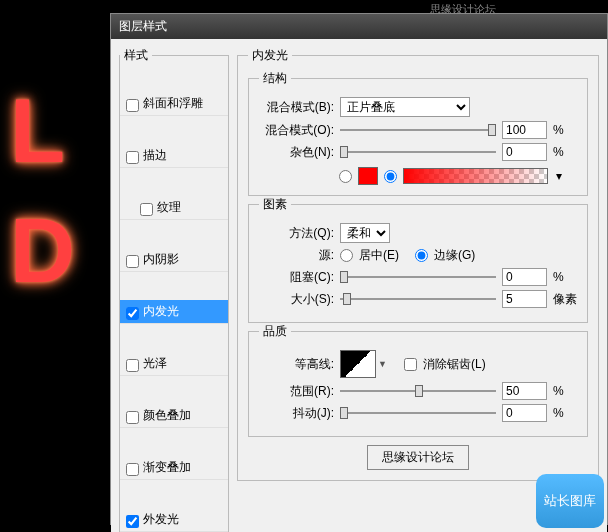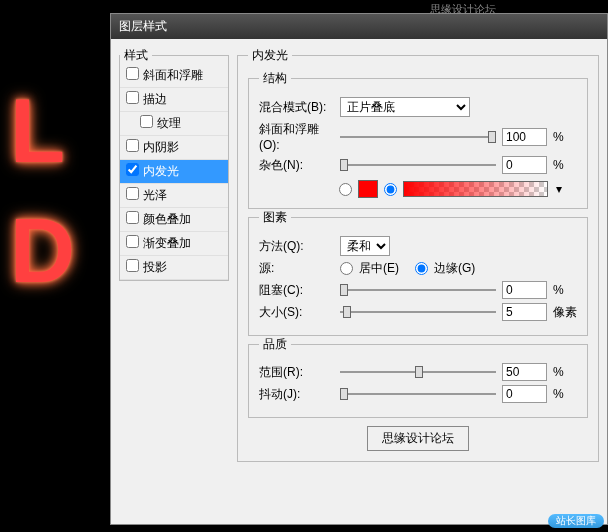--- a/index.html
+++ b/index.html
@@ -8,45 +8,45 @@
 .neon { position: absolute; left: 10px; font-size: 90px; font-weight: bold; color: #ff4040; text-shadow: 0 0 8px #ff6040, 0 0 15px #ff8040, 0 0 3px #ffa060; font-family: Arial, sans-serif; }
 .neon.l { top: 80px; }
 .neon.d { top: 200px; }
 .dialog { position: absolute; left: 110px; top: 13px; width: 498px; height: 512px; background: #f0f0f0; border: 1px solid #888; display: flex; flex-direction: column; }
 .titlebar { background: linear-gradient(#555, #333); color: #fff; padding: 4px 8px; font-size: 12px; }
 .dialog-body { display: flex; flex: 1; background: #f0f0f0; padding: 8px; gap: 8px; }
 .styles-panel { width: 110px; }
 .styles-panel fieldset { border: 1px solid #bbb; padding: 0; }
 .styles-panel legend { padding: 0 4px; }
 .style-header { padding: 4px 6px; border-bottom: 1px solid #ccc; }
-.style-item { padding: 3px 6px; display: flex; align-items: flex-start; gap: 4px; border-bottom: 1px solid #e0e0e0; white-space: nowrap; }
+.style-item { padding: 3px 6px; display: flex; align-items: flex-end; gap: 4px; border-bottom: 1px solid #e0e0e0; white-space: nowrap; margin-top: 28px; }
 .style-item.selected { background: #3399ff; color: #fff; }
 .style-item input[type=checkbox] { margin: 0; }
 .right-panel { flex: 1; display: flex; flex-direction: column; gap: 6px; }
 fieldset.section { border: 1px solid #bbb; padding: 6px 10px 10px; }
 fieldset.section legend { padding: 0 4px; }
 .row { display: flex; align-items: center; gap: 6px; margin: 4px 0; }
-.label { width: 75px; text-align: left; }
+.label { width: 75px; text-align: right; }
 select { border: 1px solid #999; background: #fff; padding: 1px 2px; font-size: 12px; }
 .slider { flex: 1; height: 16px; position: relative; }
 .slider-track { position: absolute; top: 7px; left: 0; right: 0; height: 2px; background: #999; }
 .slider-thumb { position: absolute; top: 2px; width: 8px; height: 12px; background: #ddd; border: 1px solid #666; }
 input.num { width: 45px; border: 1px solid #999; padding: 1px 3px; text-align: left; }
 .unit { width: 24px; }
 .color-row { display: flex; align-items: center; gap: 6px; margin: 6px 0 0 80px; }
 .color-square { width: 20px; height: 18px; background: #f00; border: 1px solid #666; }
 .gradient-bar { width: 145px; height: 16px; border: 1px solid #666; background: linear-gradient(to right, #f00, rgba(255,0,0,0)), repeating-conic-gradient(#ccc 0 25%, #fff 0 50%) 0 0/10px 10px; }
 .radio-row { display: flex; align-items: center; gap: 6px; }
 .radio-row input[type=radio] { margin: 0; }
 .gradient-arrow { width: 10px; text-align: center; }
 .contour-swatch { width: 36px; height: 28px; border: 1px solid #666; background: linear-gradient(135deg, #000 0 50%, #fff 50% 100%); position: relative; }
 .contour-swatch::after { content: "▼"; position: absolute; right: -12px; top: 8px; font-size: 9px; color: #555; }
 .buttons-row { display: flex; justify-content: center; gap: 20px; margin-top: 8px; }
 button.dlg { padding: 3px 14px; border: 1px solid #888; background: #f0f0f0; font-size: 12px; }
-.footer-watermark { position: absolute; bottom: 4px; right: 4px; background: linear-gradient(#5bf, #39d); color: #fff; padding: 0 8px; border-radius: 10px; font-size: 10px; }
+.footer-watermark { position: absolute; bottom: 4px; right: 4px; background: linear-gradient(#5bf, #39d); color: #fff; padding: 18px 8px; border-radius: 10px; font-size: 13px; }
 </style>
 </head>
 <body>
 
 <div class="bg-watermark">思缘设计论坛  WWW.MISSYUAN.COM</div>
 <div class="neon l">L</div>
 <div class="neon d">D</div>
 
 <div class="dialog">
   <div class="titlebar">图层样式</div>
@@ -81,39 +81,43 @@
             </div>
             <div class="style-item">
               <input type="checkbox" style="">
               <span>颜色叠加</span>
             </div>
             <div class="style-item">
               <input type="checkbox" style="">
               <span>渐变叠加</span>
             </div>
             <div class="style-item">
+              <input type="checkbox" checked="" style="">
+              <span>外发光</span>
+            </div>
+            <div class="style-item">
               <input type="checkbox" style="">
               <span>投影</span>
             </div>
           </div>
       </fieldset>
     </div>
 
     <div class="right-panel">
       <fieldset class="section">
         <legend>内发光</legend>
 
         <fieldset class="section">
           <legend>结构</legend>
           <div class="row">
             <span class="label">混合模式(B):</span>
             <select style="width:130px"><option>正片叠底</option></select>
           </div>
           <div class="row">
-            <span class="label">斜面和浮雕(O):</span>
+            <span class="label">混合模式(O):</span>
             <div class="slider">
                 <div class="slider-track"></div>
                 <div class="slider-thumb" style="left:95%"></div>
               </div>
             <input class="num" value="100" style="">
             <span class="unit">%</span>
           </div>
           <div class="row">
             <span class="label">杂色(N):</span>
             <div class="slider">
@@ -164,20 +168,27 @@
                 <div class="slider-track"></div>
                 <div class="slider-thumb" style="left:2%"></div>
               </div>
             <input class="num" value="5" style="">
             <span class="unit">像素</span>
           </div>
         </fieldset>
 
         <fieldset class="section">
           <legend>品质</legend>
+          <div class="row">
+            <span class="label">等高线:</span>
+            <div class="contour-swatch"></div>
+            <div style="width:16px"></div>
+            <input type="checkbox" style="">
+            <span>消除锯齿(L)</span>
+          </div>
           <div class="row">
             <span class="label">范围(R):</span>
             <div class="slider">
                 <div class="slider-track"></div>
                 <div class="slider-thumb" style="left:48%"></div>
               </div>
             <input class="num" value="50" style="">
             <span class="unit">%</span>
           </div>
           <div class="row">

